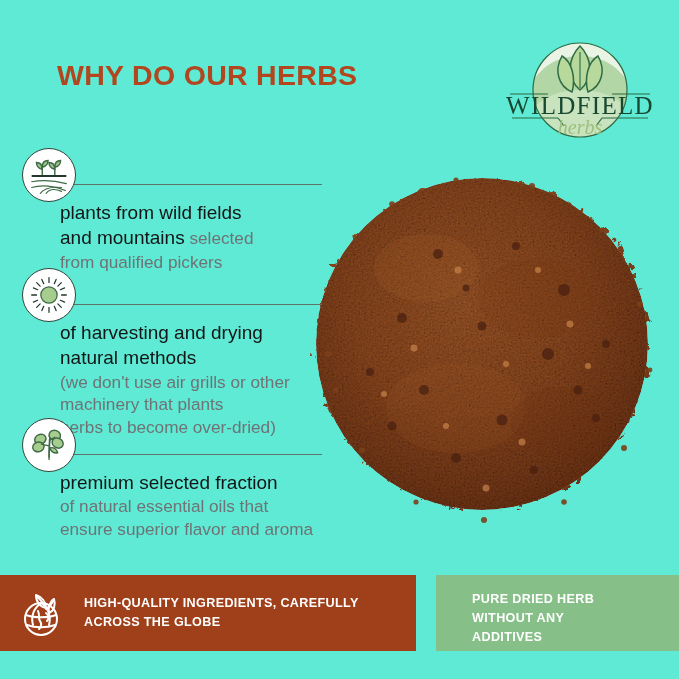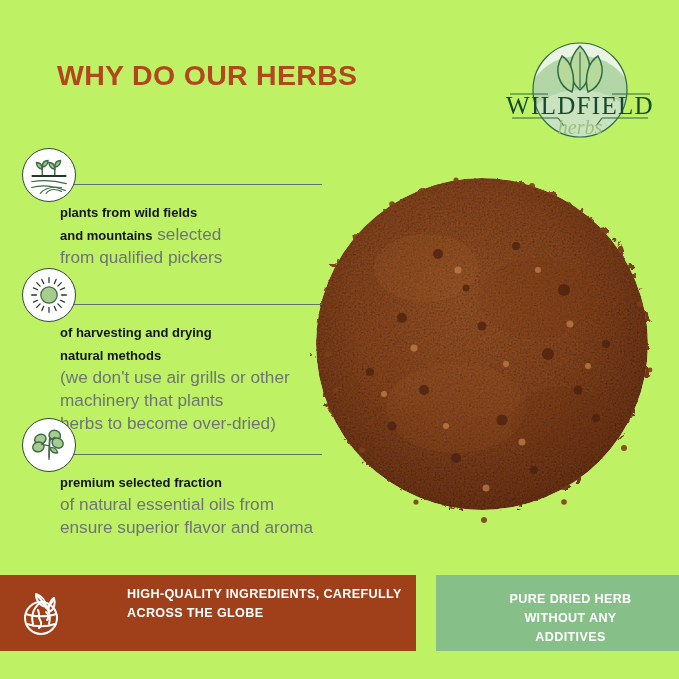--- a/index.html
+++ b/index.html
@@ -7,21 +7,21 @@
     padding: 0;
     background: #ffffff;
   }
   body {
     font-family: "Liberation Sans", sans-serif;
   }
   #page {
     position: relative;
     width: 679px;
     height: 679px;
-    background: #bef264;
+    background: #5eead4;
     overflow: hidden;
   }
 
   
   #headline {
     position: absolute;
     left: 57px;
     top: 38px;
     width: 430px;
     font-size: 28.5px;
@@ -87,22 +87,22 @@
     position: absolute;
     left: 38px;
     top: 52px;
     width: 290px;
     color: #6F7376;
     font-size: 17.2px;
     line-height: 1.33;
   }
   .feature-text b {
     color: #131516;
-    font-weight: bold;
-    font-size: 13px;
+    font-weight: normal;
+    font-size: 19px;
     text-align: right;
   }
   .feature-text .ln { display: block; white-space: nowrap; }
 
   #feature-1 { top: 148px; }
   #feature-2 { top: 268px; }
   #feature-3 { top: 418px; }
 
   
   #herb-photo {
@@ -126,38 +126,38 @@
     width: 416px;
     background: #A0401B;
     padding: 10px 12px 10px 16px;
   }
   #banner-right {
     left: 436px;
     width: 243px;
     background: #86BF87;
     padding: 15px 10px 10px 24px;
   }
-  .banner-inner { display: flex; align-items: flex-start; height: 100%; gap: 43px; }
+  .banner-inner { display: flex; align-items: center; height: 100%; }
   .globe-icon {
     flex: 0 0 auto;
     width: 54px;
     height: 54px;
     margin-top: 1px;
   }
   .globe-icon svg { display: block; width: 100%; height: 100%; }
   .banner-text {
     color: #ffffff;
     font-size: 12.6px;
     font-weight: bold;
     line-height: 1.52;
     letter-spacing: 0.35px;
     text-transform: uppercase;
     margin-left: 14px;
   }
-  #banner-right .banner-text { margin-left: 12px; text-align: center; }
+  #banner-right .banner-text { margin-left: 12px; }
   .banner-text .ln { display: block; white-space: nowrap; }
 </style>
 </head>
 <body>
 
 <div id="page">
 
   <h1 id="headline">
     <span class="hl-line">Why do our herbs</span>
   </h1>
@@ -272,21 +272,21 @@
         </g>
         <g stroke="#3E6B47" stroke-width="1.4" fill="none" stroke-linecap="round">
           <path d="M28 20 L27 42"></path>
           <path d="M27 28 L19 26"></path>
           <path d="M28 22 L33 19"></path>
         </g>
       </svg>
     </div>
     <div class="feature-text">
       <span class="ln"><b>premium selected fraction</b></span>
-      <span class="ln">of natural essential oils from</span>
+      <span class="ln">of natural essential oils that</span>
       <span class="ln">ensure superior flavor and aroma</span>
     </div>
   </div>
 
   <div id="herb-photo">
     <svg viewBox="0 0 358 400" xmlns="http://www.w3.org/2000/svg">
       <defs>
         <radialGradient id="moundGrad" cx="45%" cy="38%" r="62%">
           <stop offset="0%" stop-color="#9A5427"></stop>
           <stop offset="55%" stop-color="#8A471F"></stop>

